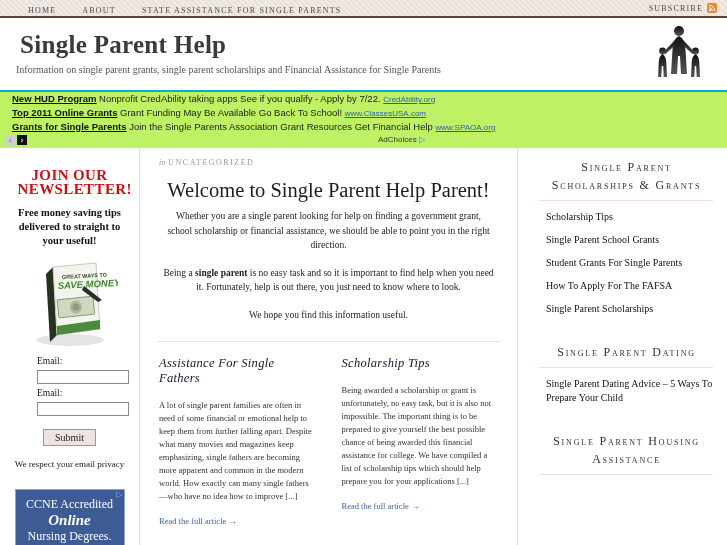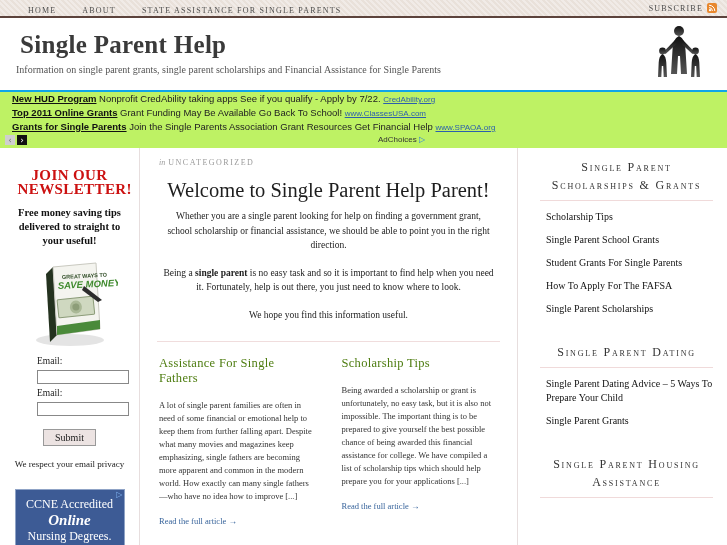--- a/index.html
+++ b/index.html
@@ -48,21 +48,21 @@
   .right-col { flex:1; padding:8px 14px 0 22px; }
   
   .cat-line { margin:10px 0 0 2px; font-size:8px; color:#9a9a9a; }
   .cat-line .in { font-style:italic; margin-right:3px; }
   .cat-line .cat { letter-spacing:1.5px; cursor:pointer; }
   .welcome { text-align:center; font-weight:normal; font-size:20.5px; color:#1e1e1e; margin:12px 0 0; }
   .intro p { text-align:center; font-size:9.5px; line-height:14.5px; color:#222; margin:13px 6px 0; }
   .intro p:first-of-type { margin-top:7px; }
   .divider { border-top:1px solid #f0dddd; margin-top:19px; }
   .articles { display:grid; grid-template-columns:1fr 1fr; column-gap:26px; padding:0 2px; }
-  .article h3 { font-size:12.5px; font-weight:normal; color:#4d7c0f; margin:14px 0 0; letter-spacing:0.3px; }
+  .article h3 { font-size:12.5px; font-weight:normal; color:#0f172a; margin:14px 0 0; letter-spacing:0.3px;font-style:italic; }
   .article .excerpt { font-size:8.5px; line-height:13px; color:#333; margin:13px 0 0; }
   .article .more { display:inline-block; margin-top:13px; font-size:8.5px; color:#39659c; text-decoration:none; cursor:pointer; }
   
   .sb-section h4 {
     font-variant:small-caps; text-align:center; font-weight:normal;
     font-size:12px; letter-spacing:1.8px; color:#333; line-height:1.5;
     margin:27px 0 0; padding-bottom:6px; border-bottom:1px solid #f0dada;
   }
   .sb-section:first-child h4 { margin-top:2px; }
   .sb-section ul { list-style:none; margin:3px 0 0; padding:0 0 0 6px; }
@@ -230,23 +230,20 @@
         <li>Single Parent Scholarships</li>
       </ul>
     </div>
     <div class="sb-section">
       <h4>Single Parent Dating</h4>
       <ul>
         <li>Single Parent Dating Advice – 5 Ways To Prepare Your Child</li>
       </ul>
     </div>
     <div class="sb-section">
-      <ul>
-        <li>Single Parent Grants</li>
-      </ul>
     </div>
     <div class="sb-section">
       <h4>Single Parent Housing Assistance</h4>
 
     </div>
 
   </div>
 
 </div>
 

